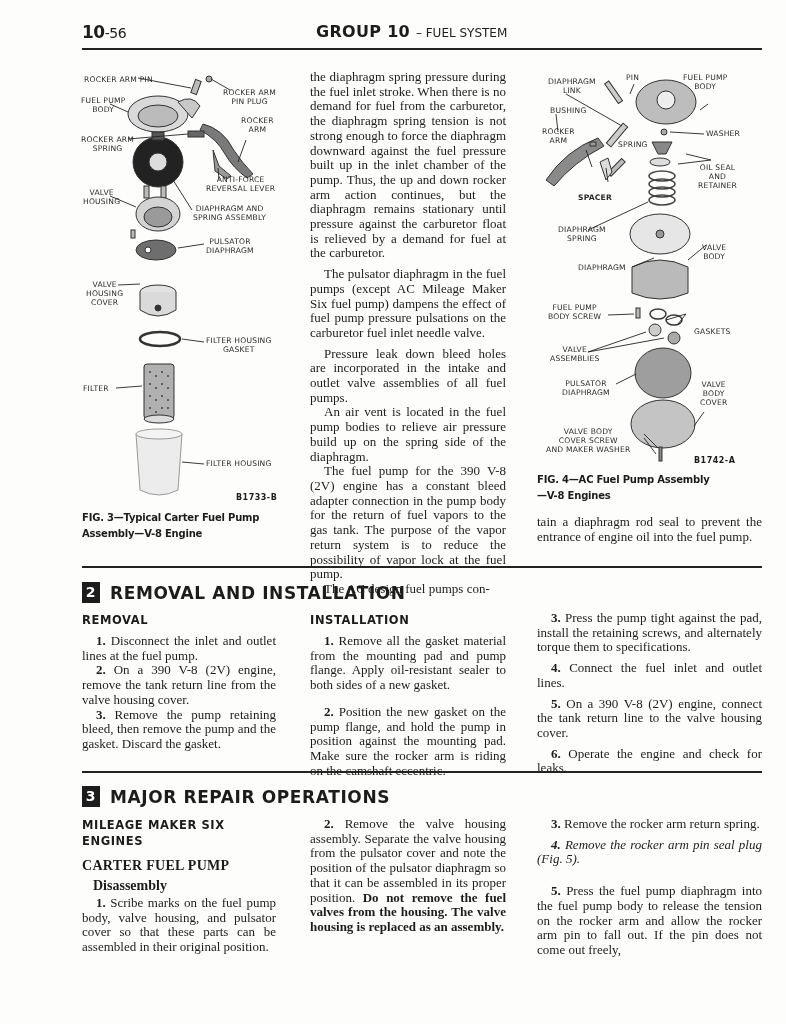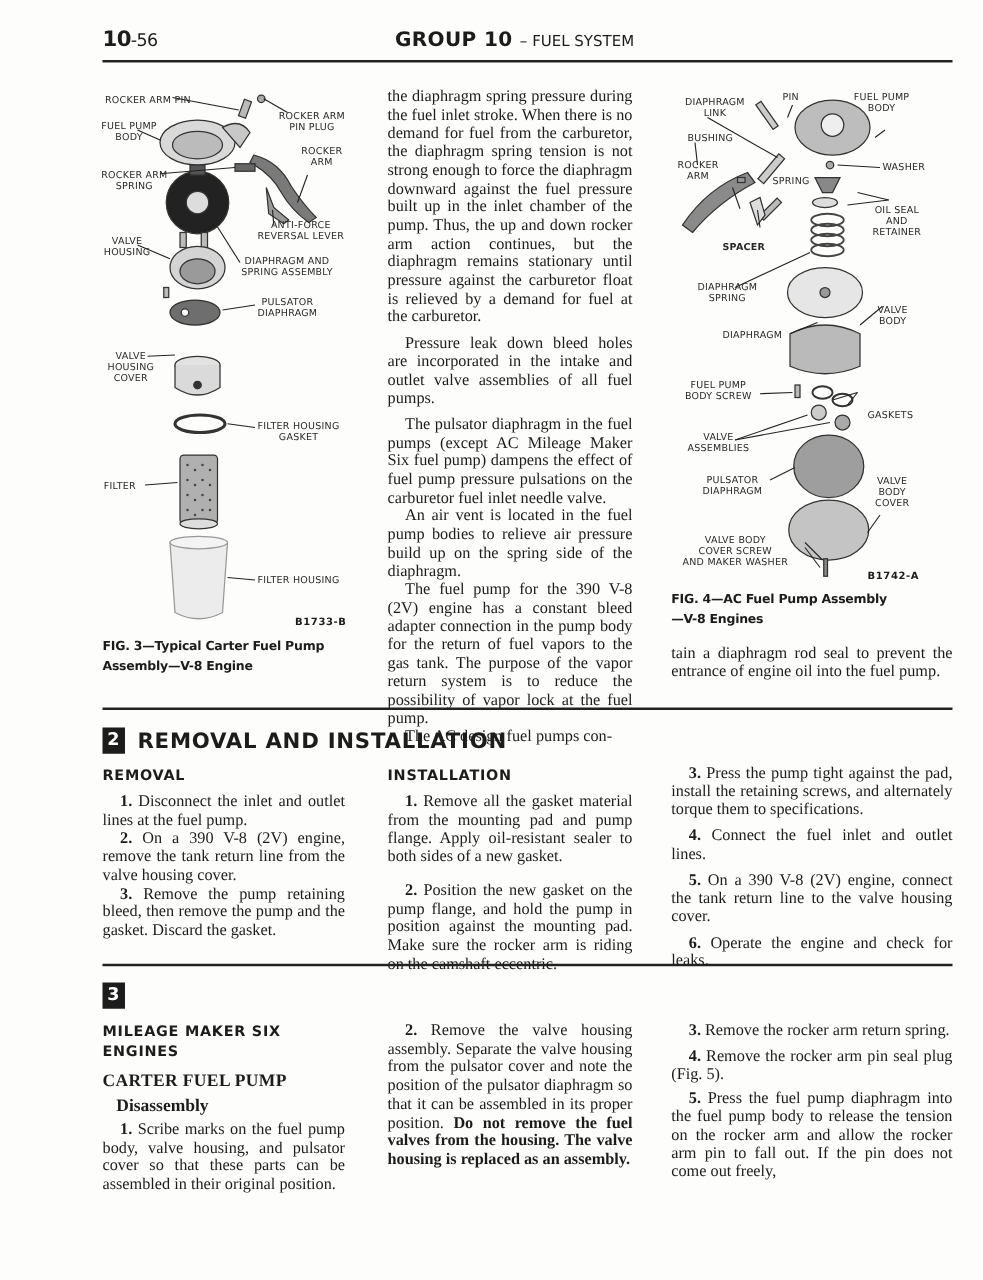--- a/index.html
+++ b/index.html
@@ -155,22 +155,22 @@
   <div class="abs label left" style="left:128px; top:397px;">FILTER HOUSING</div>
   <div class="abs fig-num" style="left:158px; top:431px;">B1733-B</div>
 </div>
 <div class="abs caption" style="left:82px; top:510px; width:215px;">
   <div>FIG. 3—Typical Carter Fuel Pump</div>
   <div>Assembly—V-8 Engine</div>
 </div>
 
 <div class="abs col-text" style="left:310px; top:70px; width:196px;">
   <p style="text-indent:0;">the diaphragm spring pressure during the fuel inlet stroke. When there is no demand for fuel from the carburetor, the diaphragm spring tension is not strong enough to force the diaphragm downward against the fuel pressure built up in the inlet chamber of the pump. Thus, the up and down rocker arm action continues, but the diaphragm remains stationary until pressure against the carburetor float is relieved by a demand for fuel at the carburetor.</p>
+  <p class="gap">The pulsator diaphragm in the fuel pumps (except AC Mileage Maker Six fuel pump) dampens the effect of fuel pump pressure pulsations on the carburetor fuel inlet needle valve.</p>
   <p class="gap">Pressure leak down bleed holes are incorporated in the intake and outlet valve assemblies of all fuel pumps.</p>
-  <p class="gap">The pulsator diaphragm in the fuel pumps (except AC Mileage Maker Six fuel pump) dampens the effect of fuel pump pressure pulsations on the carburetor fuel inlet needle valve.</p>
   <p>An air vent is located in the fuel pump bodies to relieve air pressure build up on the spring side of the diaphragm.</p>
   <p>The fuel pump for the 390 V-8 (2V) engine has a constant bleed adapter connection in the pump body for the return of fuel vapors to the gas tank. The purpose of the vapor return system is to reduce the possibility of vapor lock at the fuel pump.</p>
   <p>The AC design fuel pumps con-</p>
 </div>
 
 <div class="abs" style="left:536px; top:62px; width:226px; height:410px;">
   <svg class="art" width="226" height="410" viewBox="0 0 226 410">
     <g stroke="#333" stroke-width="1" fill="#cfcfcf">
 
       <ellipse cx="130" cy="40" rx="30" ry="22" fill="#bdbdbd"></ellipse>
@@ -323,30 +323,31 @@
   <p class="step" style="margin-bottom:6px;"><b>3.</b><span> Press the pump tight against the pad, install the retaining screws, and alternately torque them to specifications.</span></p>
   <p class="step" style="margin-bottom:6px;"><b>4.</b><span> Connect the fuel inlet and outlet lines.</span></p>
   <p class="step" style="margin-bottom:6px;"><b>5.</b><span> On a 390 V-8 (2V) engine, connect the tank return line to the valve housing cover.</span></p>
   <p class="step"><b>6.</b><span> Operate the engine and check for leaks.</span></p>
 </div>
 
 <div class="abs rule" style="top:771px;"></div>
 
 <div class="abs section-head" style="left:82px; top:786px;">
   <span class="num">3</span>
+  <span>MAJOR REPAIR OPERATIONS</span>
 </div>
 <div class="abs sub-head" style="left:82px; top:817px; line-height:16px;">
   <div>MILEAGE MAKER SIX</div>
   <div>ENGINES</div>
 </div>
 <div class="abs serif-head" style="left:82px; top:858px;">CARTER FUEL PUMP</div>
 <div class="abs serif-sub" style="left:93px; top:878px;">Disassembly</div>
 <div class="abs col-text" style="left:82px; top:896px; width:194px;">
   <p class="step"><b>1.</b><span> Scribe marks on the fuel pump body, valve housing, and pulsator cover so that these parts can be assembled in their original position.</span></p>
 </div>
 <div class="abs col-text" style="left:310px; top:817px; width:196px;">
   <p class="step"><b>2.</b><span> Remove the valve housing assembly. Separate the valve housing from the pulsator cover and note the position of the pulsator diaphragm so that it can be assembled in its proper position. </span><b>Do not remove the fuel valves from the housing. The valve housing is replaced as an assembly.</b></p>
 </div>
 <div class="abs col-text" style="left:537px; top:817px; width:225px;">
   <p class="step" style="margin-bottom:6px;"><b>3.</b><span> Remove the rocker arm return spring.</span></p>
-  <p class="step" style="margin-bottom:4px;"><b>4.</b><span> Remove the rocker arm pin seal plug (Fig. 5).</span></p>
+  <p class="step" style="margin-bottom:17px;font-style:italic;"><b>4.</b><span> Remove the rocker arm pin seal plug (Fig. 5).</span></p>
   <p class="step"><b>5.</b><span> Press the fuel pump diaphragm into the fuel pump body to release the tension on the rocker arm and allow the rocker arm pin to fall out. If the pin does not come out freely,</span></p>
 </div>
 
 </body></html>

